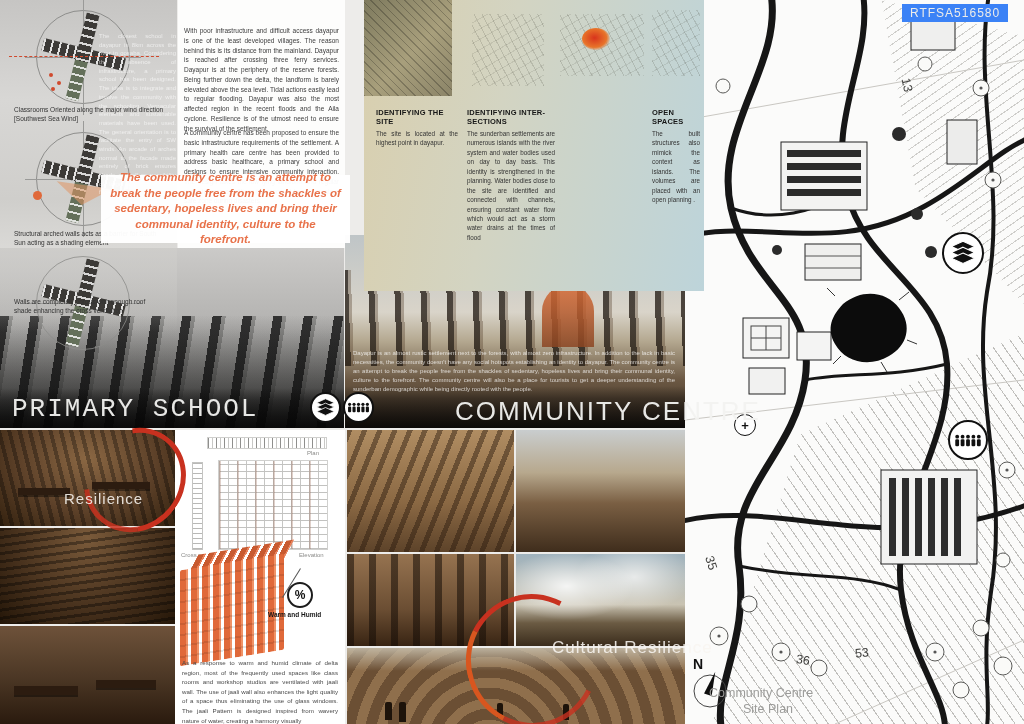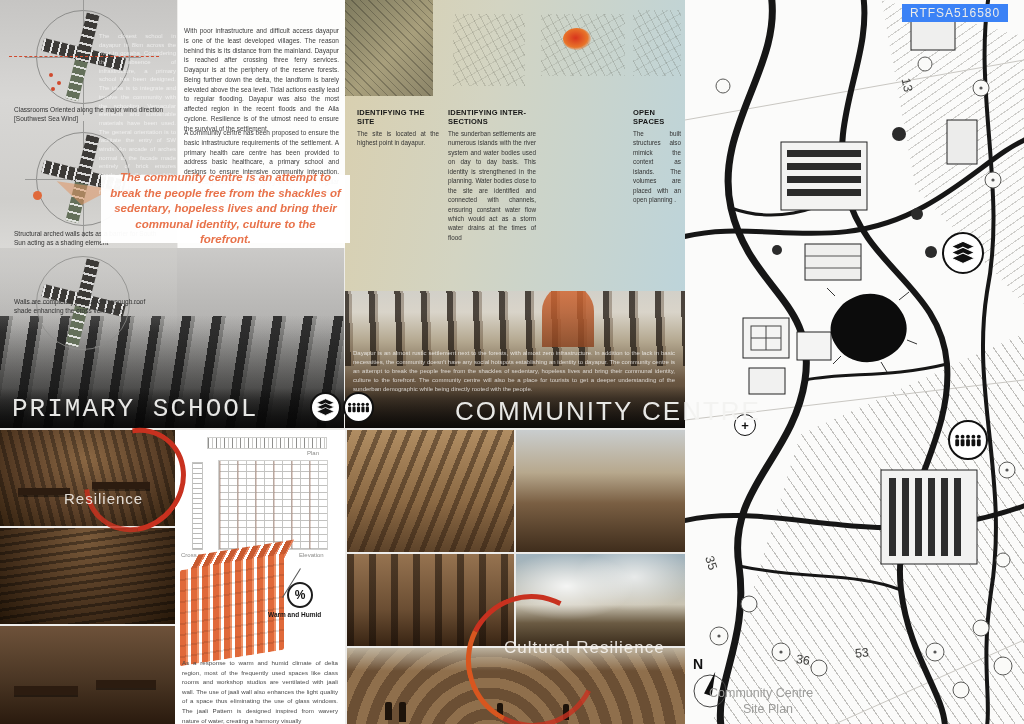--- a/index.html
+++ b/index.html
@@ -34,21 +34,21 @@
 
   
   .intro-panel{left:178px;top:0;width:167px;height:248px;background:#fdfdfc;z-index:4;}
   .intro-p{position:absolute;left:6px;width:155px;font-size:6.5px;line-height:1.5;color:#3c3c3c;text-align:justify;}
   .quote-box{left:101px;top:175px;width:249px;height:68px;background:rgba(255,255,255,.97);z-index:7;
      display:flex;align-items:center;justify-content:center;}
   .quote-text{font-size:11.5px;line-height:1.35;font-style:italic;font-weight:bold;color:#E8724A;
      text-align:center;padding:0 8px;}
 
   
-  .analysis-panel{left:345px;top:0;width:340px;height:291px;
+  .analysis-panel{left:364px;top:0;width:340px;height:291px;
     background:
       linear-gradient(105deg,rgba(60,60,48,.08) 0 1px,transparent 1px),
       linear-gradient(100deg,#d9cfae 0%,#d3d4c2 40%,#bdd4da 100%);
     z-index:4;}
   .map-sketch{position:absolute;background:
      repeating-linear-gradient(62deg,rgba(70,70,58,.18) 0 1px,transparent 1px 7px),
      repeating-linear-gradient(-30deg,rgba(70,70,58,.12) 0 1px,transparent 1px 9px);}
   .map-dark{background:
      repeating-linear-gradient(45deg,rgba(0,0,0,.22) 0 1px,transparent 1px 6px),
      linear-gradient(135deg,#7e7a5e,#a89f7c 55%,#8b8468);}
@@ -315,21 +315,21 @@
   <div class="g-render g2"></div>
   <div class="g-render g3"></div>
   <div class="g-render g4"></div>
   <div class="g-render g5">
     <div class="figure" style="left:38px;bottom:4px;width:7px;height:18px;"></div>
     <div class="figure" style="left:52px;bottom:2px;width:7px;height:20px;"></div>
     <div class="figure" style="left:150px;bottom:6px;width:6px;height:15px;"></div>
     <div class="figure" style="left:216px;bottom:4px;width:6px;height:16px;"></div>
   </div>
   <div class="red-arc arc-cult"></div>
-  <div class="annot-text" style="left:504px;top:638px;font-size:17px;">Cultural Resilience</div>
+  <div class="annot-text" style="left:552px;top:638px;font-size:17px;">Cultural Resilience</div>
 
   <div class="abs plan">
     <div class="hatch h-a"></div>
     <div class="hatch h-b"></div>
 
     <svg class="plansvg" width="339" height="724" viewBox="0 0 339 724">
       <g fill="none" stroke="#c9c7c2" stroke-width="1">
         <path d="M0,120 L339,60"></path>
           <path d="M0,420 L339,380"></path>
           <path d="M150,724 L339,640"></path>

